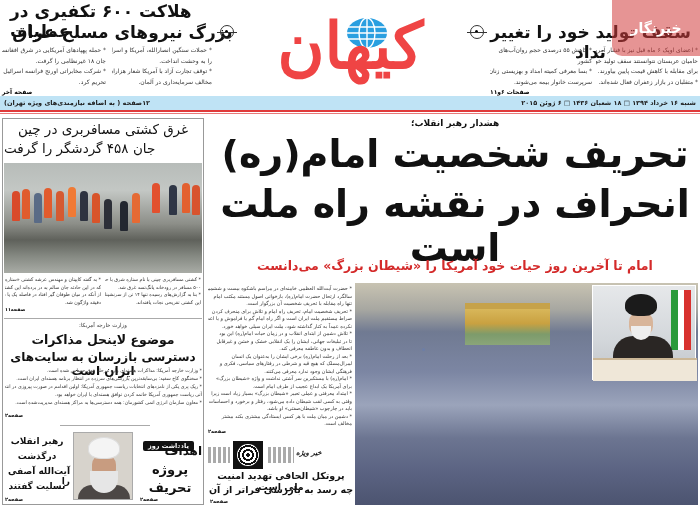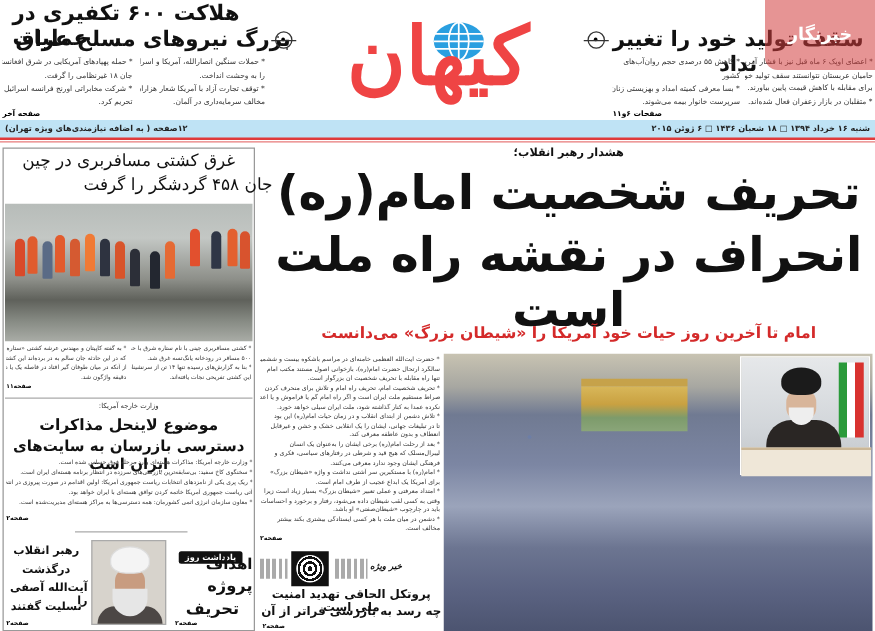--- a/index.html
+++ b/index.html
@@ -155,21 +155,21 @@
     <div class="robe"></div>
     <div class="face"></div>
     <div class="beard"></div>
     <div class="turban"></div>
     <div class="podium"></div>
   </div>
 </div>
 
 <div id="leftbox" class="abs"></div>
 <div class="abs rtl" style="left:4px;top:121px;width:198px;text-align:center;font-size:13.5px">غرق کشتی مسافربری در چین</div>
-<div class="abs rtl" style="left:20px;top:140px;width:198px;text-align:right;font-size:13.5px">جان ۴۵۸ گردشگر را گرفت</div>
+<div class="abs rtl" style="left:4px;top:140px;width:198px;text-align:left;font-size:13.5px">جان ۴۵۸ گردشگر را گرفت</div>
 
 <div class="abs photo-boat">
   <div class="person" style="left:8px;top:28px;background:#d94a2a"></div>
   <div class="person" style="left:18px;top:26px;background:#e05c2e"></div>
   <div class="person" style="left:30px;top:30px;background:#5a6b86"></div>
   <div class="person" style="left:40px;top:25px;background:#e25b2d"></div>
   <div class="person" style="left:52px;top:28px;background:#d55a31"></div>
   <div class="person" style="left:64px;top:24px;background:#f07a35"></div>
   <div class="person" style="left:76px;top:28px;background:#2e3340"></div>
   <div class="person" style="left:88px;top:30px;background:#d8542a"></div>
@@ -205,21 +205,21 @@
   <div>* سخنگوی کاخ سفید: بی‌سابقه‌ترین بازرسی‌های سرزده در انتظار برنامه هسته‌ای ایران است.</div>
   <div>* ریک پری یکی از نامزدهای انتخابات ریاست جمهوری آمریکا: اولین اقدامم در صورت پیروزی در انتخابات</div>
   <div>آتی ریاست جمهوری آمریکا خاتمه کردن توافق هسته‌ای با ایران خواهد بود.</div>
   <div>* معاون سازمان انرژی اتمی کشورمان: همه دسترسی‌ها به مراکز هسته‌ای مدیریت‌شده است.</div>
 </div>
 <div class="abs small" style="left:5px;top:410px;font-size:5px;font-weight:bold;color:#000">صفحه۲</div>
 <div class="abs sep" style="left:60px;top:425px;width:90px;height:1px"></div>
 
 <div class="abs" style="left:143px;top:433px;direction:rtl"><span class="badge">یادداشت روز</span></div>
 <div class="abs rtl hl" style="left:138px;top:444px;width:64px;text-align:right;font-size:12px">اهداف</div>
-<div class="abs rtl hl" style="left:138px;top:462px;width:64px;font-size:13px">پروژه</div>
+<div class="abs rtl hl" style="left:138px;top:462px;width:64px;text-align:center;font-size:13px">پروژه</div>
 <div class="abs rtl hl" style="left:138px;top:480px;width:64px;text-align:center;font-size:13px">تحریف</div>
 <div class="abs small" style="left:140px;top:494px;font-size:5px;font-weight:bold;color:#000">صفحه۲</div>
 
 <div class="abs portrait">
   <div class="p-robe"></div>
   <div class="p-face"></div>
   <div class="p-beard"></div>
   <div class="p-turban"></div>
 </div>
 

